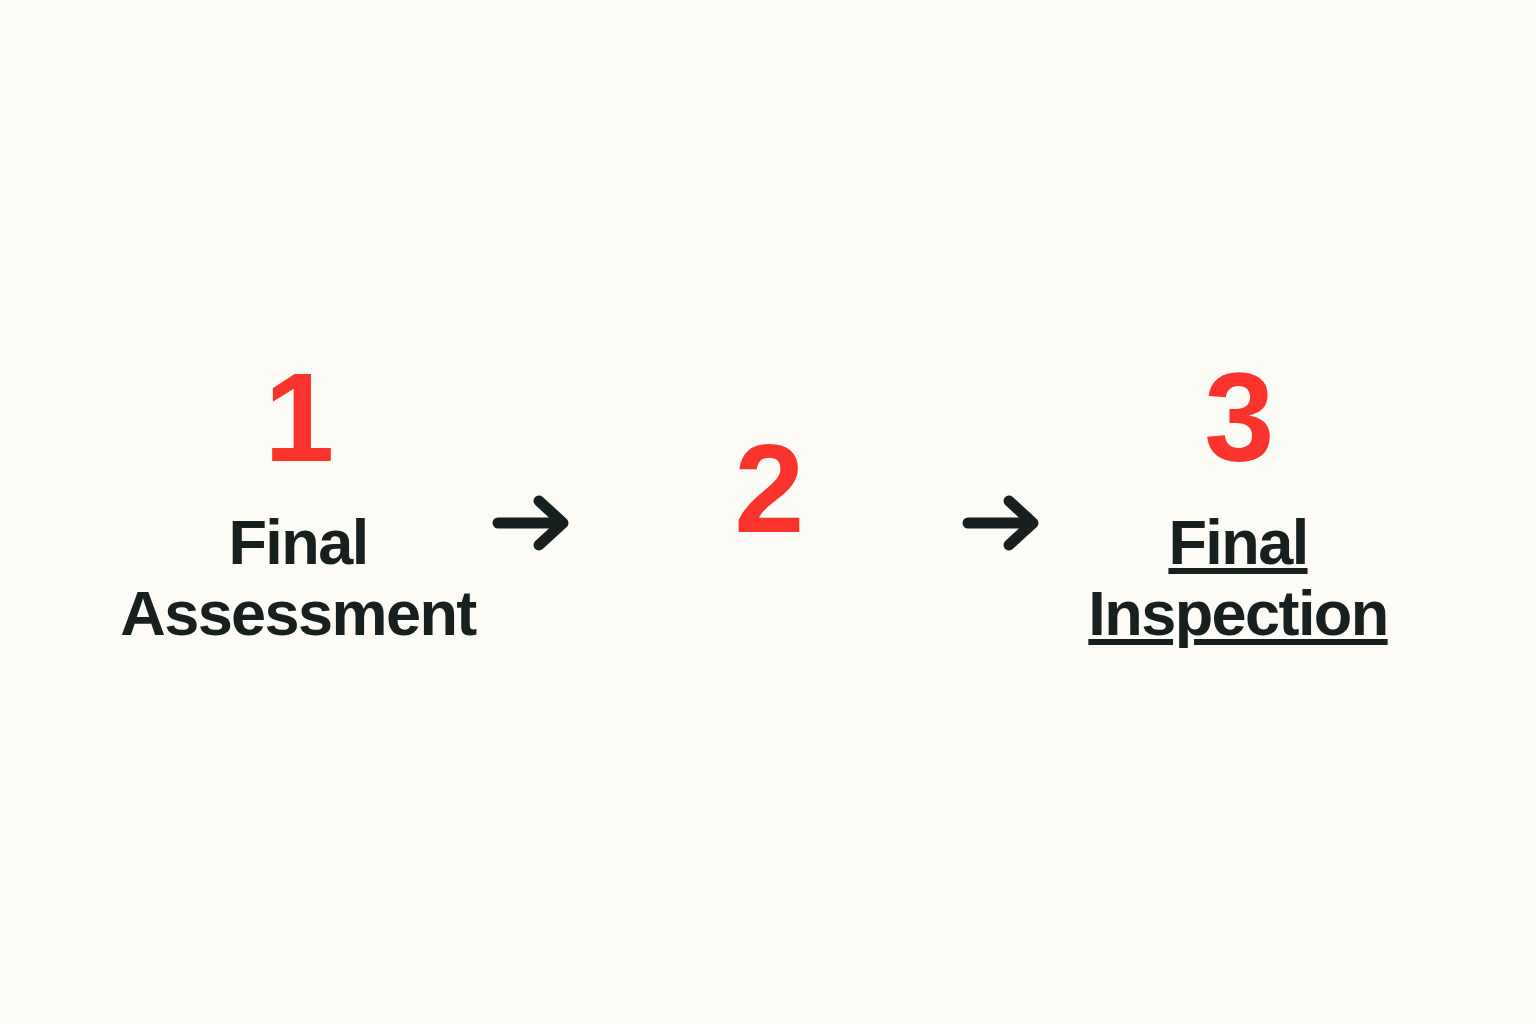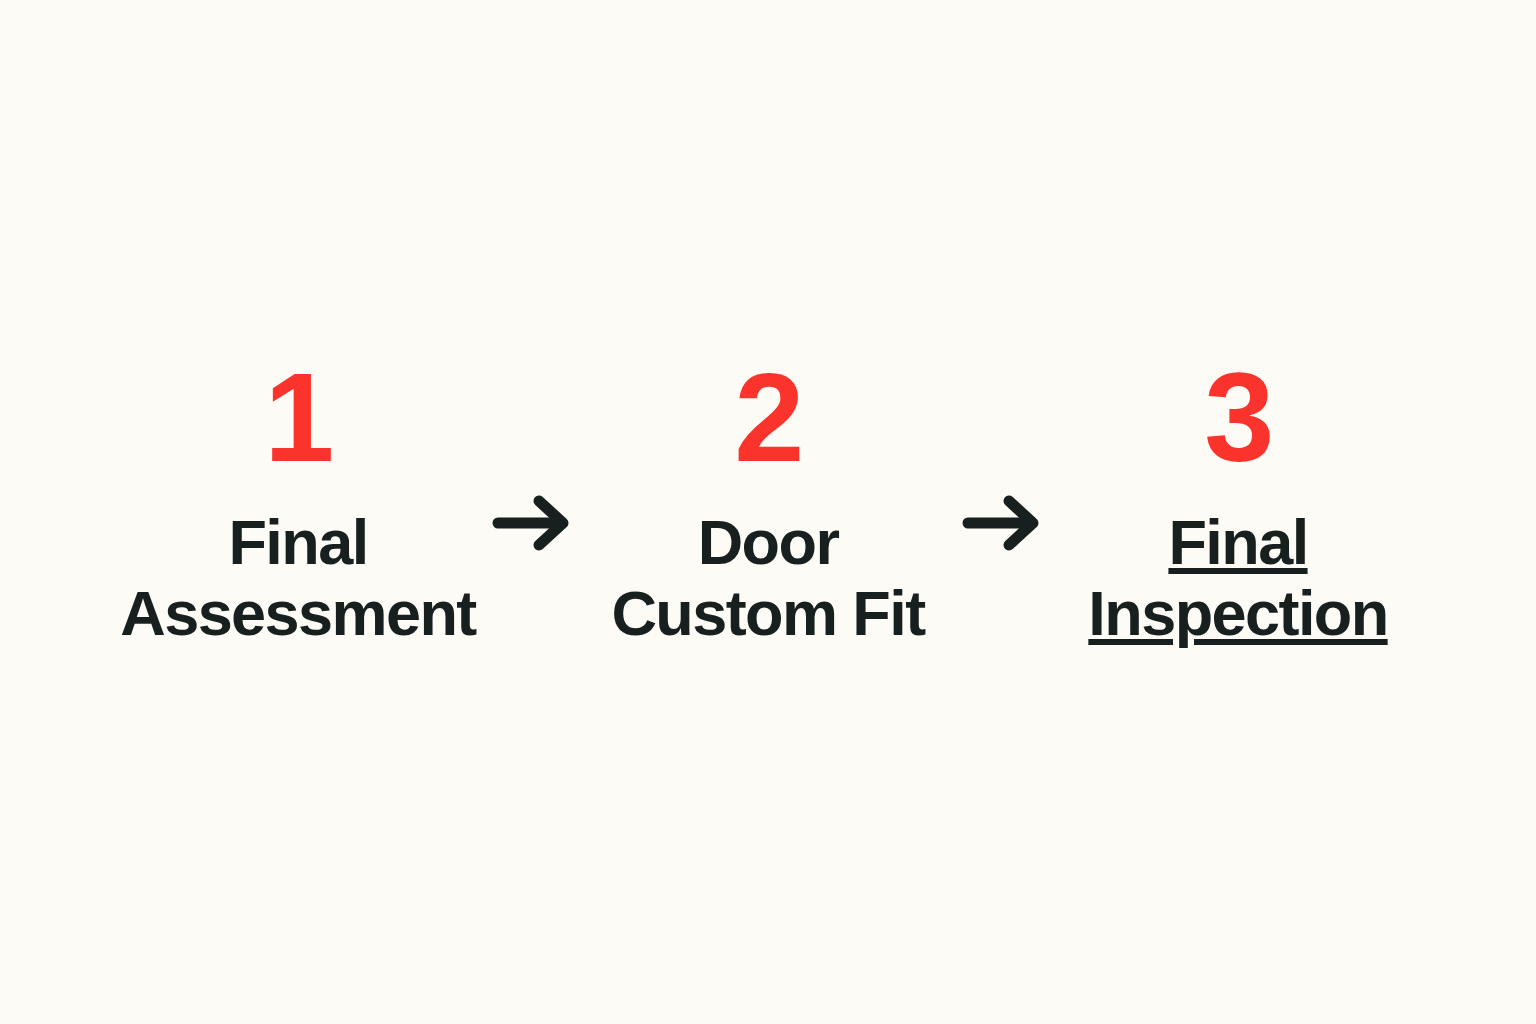--- a/index.html
+++ b/index.html
@@ -113,22 +113,20 @@
 
     <div class="arrow-connector">
       <svg viewBox="0 0 84 62" xmlns="http://www.w3.org/2000/svg" aria-hidden="true">
         <line x1="7" y1="31" x2="70" y2="31" stroke="#17201F"></line>
         <path d="M 48 9 L 72 31 L 48 53" stroke="#17201F"></path>
       </svg>
     </div>
 
     <div class="step">
       <div class="step-number" style="color: rgb(250, 52, 44);">2</div>
-      <div class="step-label" style="color: rgb(23, 32, 31);">Door
-Custom Fit</div>
     </div>
 
     <div class="arrow-connector">
       <svg viewBox="0 0 84 62" xmlns="http://www.w3.org/2000/svg" aria-hidden="true">
         <line x1="7" y1="31" x2="70" y2="31" stroke="#17201F"></line>
         <path d="M 48 9 L 72 31 L 48 53" stroke="#17201F"></path>
       </svg>
     </div>
 
     <div class="step">

